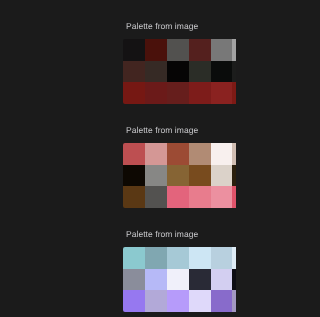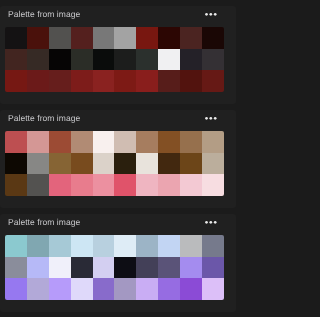--- a/index.html
+++ b/index.html
@@ -16,21 +16,21 @@
     -webkit-font-smoothing: antialiased;
     text-rendering: geometricPrecision;
   }
   .page {
     width: 236px;
     height: 317px;
     display: flex;
     flex-direction: column;
     background: #1b1b1b;
   }
-  .page { padding-top: 6px; box-sizing: border-box; }
+  .page { padding-top: 18px; box-sizing: border-box; align-items: center; }
   .card {
     background: #202020;
     height: 98px;
     position: relative;
     flex: none;
     border-radius: 3px;
   }
   .card + .card { margin-top: 6px; }
   .card-header {
     height: 21px;

